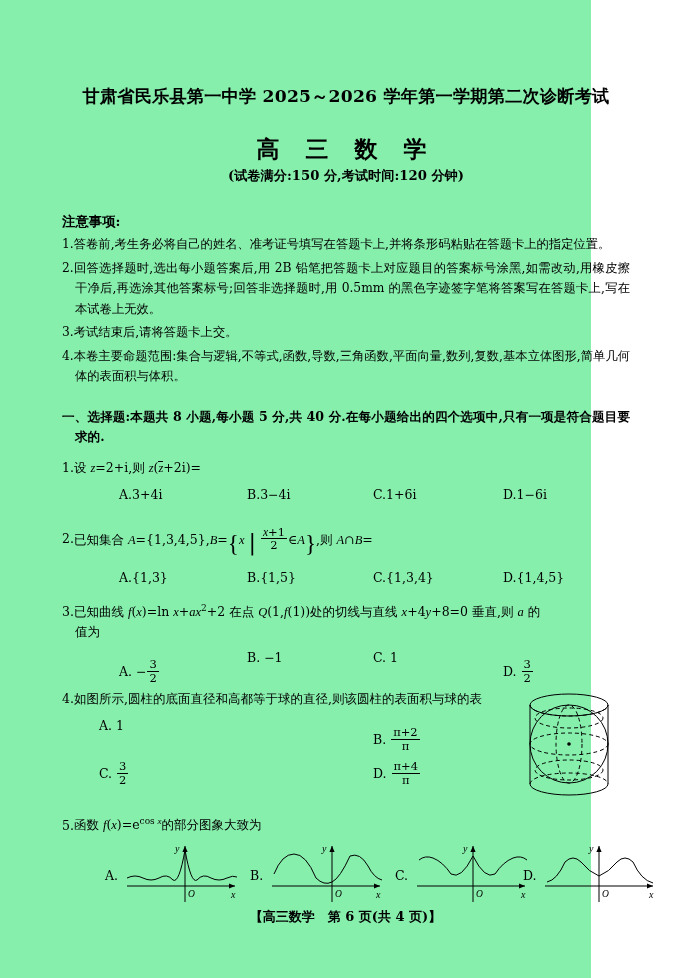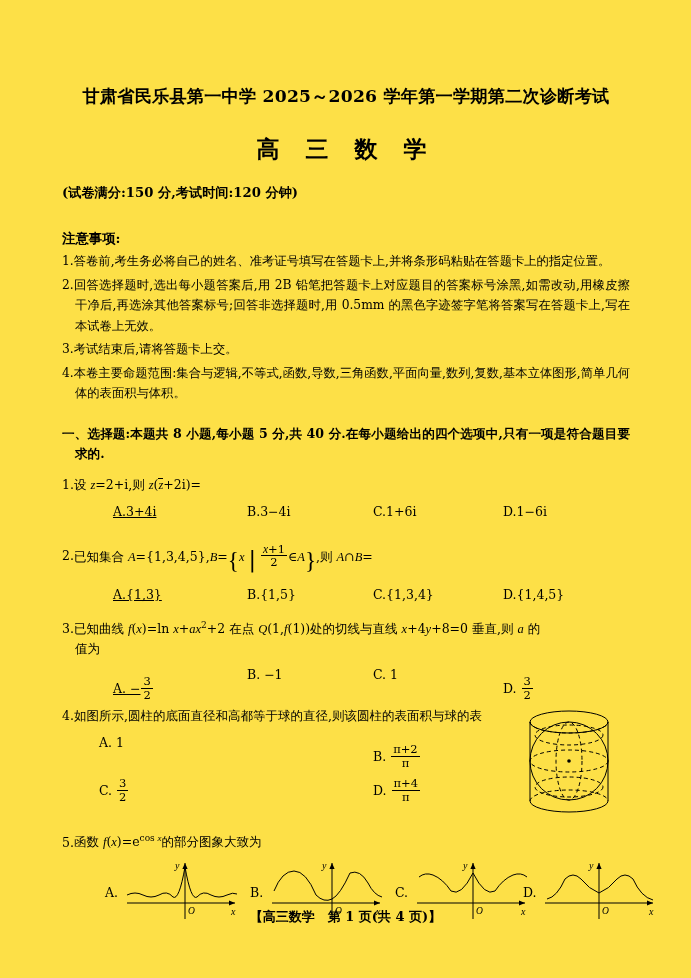--- a/index.html
+++ b/index.html
@@ -11,23 +11,23 @@
     width: 691px;
     height: 978px;
     position: relative;
     font-family: "Liberation Serif", "DejaVu Serif", serif;
     color: #000000;
     overflow: hidden;
   }
   .page {
     position: absolute;
     left: 0; top: 0;
-    width: 691px;
+    width: 591px;
     height: 978px;
-    background: #fde047;
+    background: #86efac;
   }
   .inner {
     position: absolute;
     left: 62px;
     top: 0;
     width: 568px;
   }
 
   
   .exam-title {
@@ -41,23 +41,24 @@
   }
   .subject-title {
     text-align: center;
     font-size: 23px;
     font-weight: bold;
     letter-spacing: 9px;
     margin-top: 26px;
     font-family: "DejaVu Serif", "Liberation Serif", serif;
   }
   .score-line {
+    text-align: center;
     font-size: 13.2px;
     font-weight: bold;
-    margin-top: 19px;
+    margin-top: 2px;
     font-family: "DejaVu Serif", "Liberation Serif", serif;
   }
 
   
   .notice-title {
     font-size: 13.4px;
     font-weight: bold;
     margin-top: 28px;
     font-family: "DejaVu Serif", "Liberation Serif", serif;
   }
@@ -105,21 +106,21 @@
     height: 20px;
     margin-top: 7px;
   }
   .opts.tall { height: 30px; }
   .opt {
     position: absolute;
     font-size: 12.5px;
     white-space: nowrap;
     font-family: "DejaVu Serif", "Liberation Serif", serif;
   }
-  .opt.a { left: 38px; text-decoration: underline; }
+  .opt.a { left: 44px; }
   .opt.b { left: 172px; }
   .opt.c { left: 298px; }
   .opt.d { left: 428px; }
 
   
   .opts2 {
     position: relative;
     margin-top: 8px;
   }
   .opts2 .row { position: relative; height: 34px; }
@@ -371,15 +372,15 @@
           <text x="106" y="58" font-size="10" font-style="italic" font-family="Liberation Serif, serif">x</text>
           <text x="59" y="57" font-size="9.5" font-style="italic" font-family="Liberation Serif, serif">O</text>
         </svg>
       </div>
 
     </div>
   </div>
 
  </div>
 
- <div class="footer">【高三数学　第 1 页(共 4 页)】</div>
+ <div class="footer">【高三数学　第 6 页(共 4 页)】</div>
 
 </div>
 
 </body></html>

